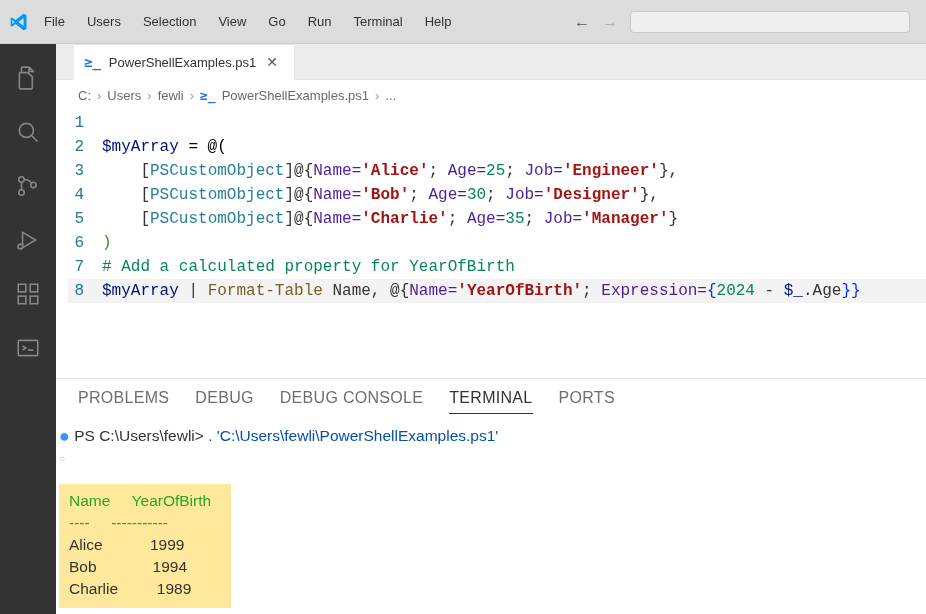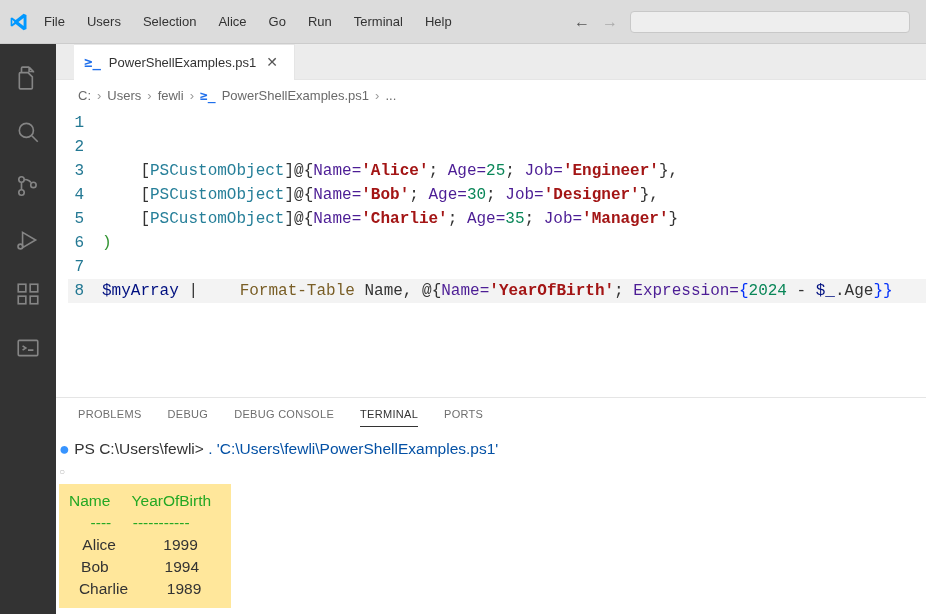--- a/index.html
+++ b/index.html
@@ -29,50 +29,50 @@
 .code-row { display:flex; }
 .ln { width:34px; text-align:right; color:#237893; padding-right:18px; user-select:none; }
 .cl { white-space:pre; }
 .code-row.hl { background:#f3f3f3; }
 .c-comment { color:#098658; }
 .c-var { color:#001080; }
 .c-type { color:#267f99; }
 .c-prop { color:#4c1d95;font-family:Liberation Mono, monospace; }
 .c-str { color:#a31515;font-weight:bold; }
 .c-num { color:#098658;margin-top:32px; }
-.c-cmd { color:#795e26;margin-left:32px; }
+.c-cmd { color:#795e26; }
 .c-brace { color:#0431fa; }
 .c-paren { color:#319331; }
 .c-punc { color:#000; }
 .panel { border-top:1px solid #e5e5e5; background:#fff; }
-.panel-tabs { display:flex; gap:26px; padding:10px 22px 0 22px; font-size:11px; color:#6e6e6e; }
+.panel-tabs { display:flex; gap:26px; padding:10px 22px 0 22px; font-size:16px; color:#6e6e6e; }
 .ptab { padding-bottom:6px; cursor:pointer; letter-spacing:.3px; }
 .ptab.active { color:#333; border-bottom:1px solid #333; }
 .term { font-family:Liberation Sans, sans-serif; font-size:15.5px; line-height:22px; padding:10px 3px; }
 .term .dot { color:#3794ff; font-size:18px; position:relative; top:1px; }
 .term .dot2 { color:#bbb; font-size:10px; position:relative; top:-1px; }
 .term .path { color:#333; }
 .term .cmdstr { color:#0451a5; }
-.hlbox { display:inline-block; background:#ffe79b; padding:6px 20px 8px 10px; margin-top:0; white-space:pre;text-align:center; }
+.hlbox { display:inline-block; background:#ffe79b; padding:6px 20px 8px 10px; margin-top:13px; white-space:pre; }
 .hdr { color:#24a824; }
 .cursor-block { display:inline-block; width:9px; height:16px; background:#333; vertical-align:middle; position:relative; top:-2px; margin-left:2px; }
 </style>
 </head>
 <body>
 
 <div class="menubar">
   <span class="vslogo">
     <svg viewBox="0 0 24 24">
         <path fill="#0098ff" d="M17.5 2l3.5 1.6v16.8L17.5 22 8 14.5 3.7 17.5 2 16.7V7.3l1.7-.8L8 9.5 17.5 2zm0 5.3L11.3 12l6.2 4.7V7.3zM4 9.3v5.4L6.5 12 4 9.3z"></path>
       </svg>
   </span>
   <span class="menu-item">File</span>
   <span class="menu-item">Users</span>
   <span class="menu-item">Selection</span>
-  <span class="menu-item">Alice</span>
+  <span class="menu-item">View</span>
   <span class="menu-item">Go</span>
   <span class="menu-item">Run</span>
   <span class="menu-item">Terminal</span>
   <span class="menu-item">Help</span>
   <div class="nav-arrows">
     <span class="arrow">←</span>
     <span class="arrow dim">→</span>
     <div class="search-box"></div>
   </div>
 </div>
@@ -141,39 +141,41 @@
         <span class="sep">›</span>
       <span>...</span>
     </div>
 
     <div class="code">
       <div class="code-row">
           <span class="ln">1</span>
         </div>
       <div class="code-row">
           <span class="ln">2</span>
+          <span class="cl"><span class="c-var">$myArray</span><span class="c-punc"> = @(</span></span>
         </div>
       <div class="code-row">
           <span class="ln">3</span>
           <span class="cl"><span>    [</span><span class="c-type">PSCustomObject</span><span>]@{</span><span class="c-prop">Name=</span><span class="c-str">'Alice'</span><span>; </span><span class="c-prop">Age=</span><span class="c-num">25</span><span>; </span><span class="c-prop">Job=</span><span class="c-str">'Engineer'</span><span>},</span></span>
         </div>
       <div class="code-row">
           <span class="ln">4</span>
           <span class="cl"><span>    [</span><span class="c-type">PSCustomObject</span><span>]@{</span><span class="c-prop">Name=</span><span class="c-str">'Bob'</span><span>; </span><span class="c-prop">Age=</span><span class="c-num">30</span><span>; </span><span class="c-prop">Job=</span><span class="c-str">'Designer'</span><span>},</span></span>
         </div>
       <div class="code-row">
           <span class="ln">5</span>
           <span class="cl"><span>    [</span><span class="c-type">PSCustomObject</span><span>]@{</span><span class="c-prop">Name=</span><span class="c-str">'Charlie'</span><span>; </span><span class="c-prop">Age=</span><span class="c-num">35</span><span>; </span><span class="c-prop">Job=</span><span class="c-str">'Manager'</span><span>}</span></span>
         </div>
       <div class="code-row">
           <span class="ln">6</span>
           <span class="cl"><span class="c-paren">)</span></span>
         </div>
       <div class="code-row">
           <span class="ln">7</span>
+          <span class="cl"><span class="c-comment"># Add a calculated property for YearOfBirth</span></span>
         </div>
       <div class="code-row hl">
           <span class="ln">8</span>
           <span class="cl"><span class="c-var">$myArray</span><span> | </span><span class="c-cmd">Format-Table</span><span> Name, @{</span><span class="c-prop">Name=</span><span class="c-str">'YearOfBirth'</span><span>; </span><span class="c-prop">Expression=</span><span class="c-brace">{</span><span class="c-num">2024</span><span> - </span><span class="c-var">$_</span><span>.Age</span><span class="c-brace">}}</span></span>
         </div>
     </div>
 
     <div style="flex:1"></div>
 
     <div class="panel">

